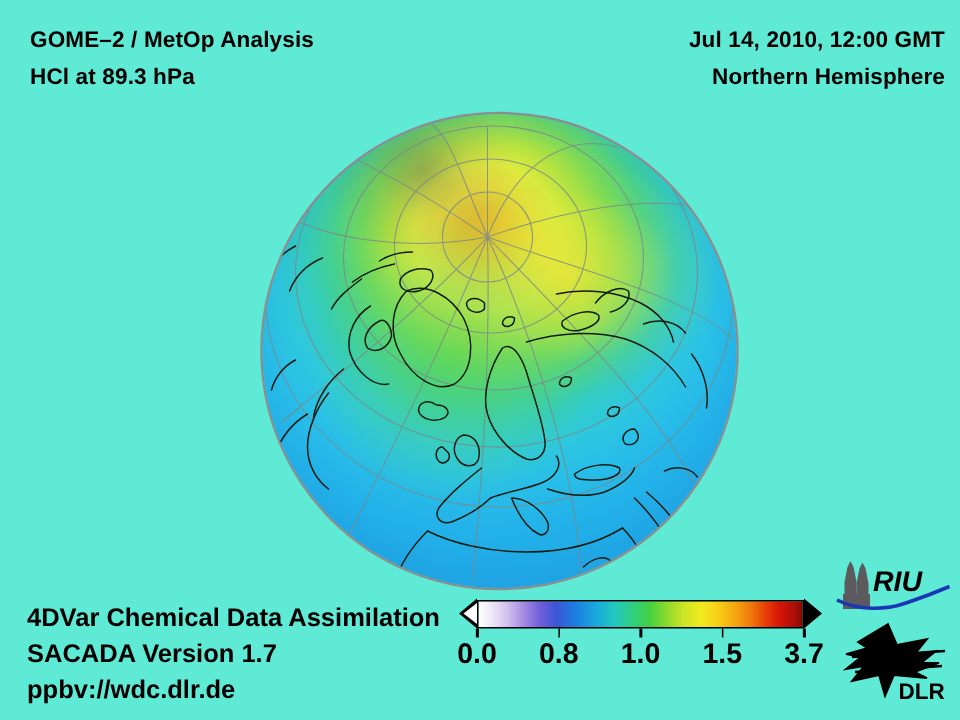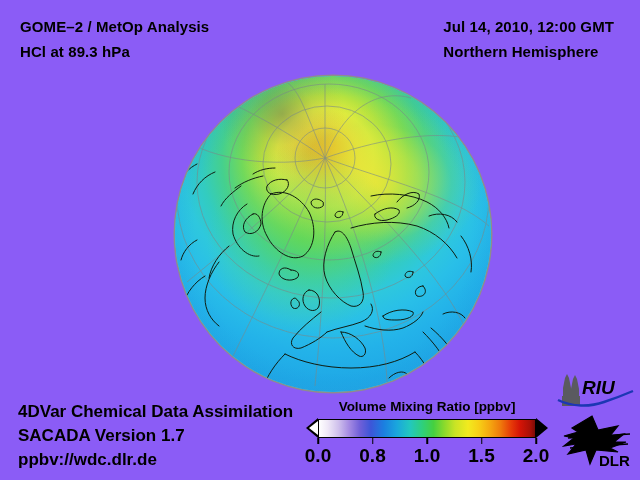--- a/index.html
+++ b/index.html
@@ -3,25 +3,25 @@
 <meta charset="utf-8">
 <title>GOME-2 / MetOp Analysis</title>
 <style>
   html,body{margin:0;padding:0;background:#ffffff;}
   body{
     width:640px;height:480px;position:relative;overflow:hidden;
     font-family:"Liberation Sans",sans-serif;
     color:#000000;
     -webkit-font-smoothing:antialiased;
   }
-  .page{position:absolute;inset:0;background:#8b5cf6;}
+  .page{position:absolute;inset:0;background:#5eead4;}
 
   
   .hdr-left{position:absolute;left:20px;top:14px;}
-  .hdr-right{position:absolute;right:26px;top:14px;text-align:left;}
+  .hdr-right{position:absolute;right:10px;top:14px;text-align:right;}
   .hdr-line{
     font-size:15px;font-weight:bold;letter-spacing:.1px;
     line-height:25px;white-space:nowrap;
   }
 
   
   .globe-wrap{
     position:absolute;left:175px;top:76px;width:316px;height:316px;
   }
   .globe{
@@ -270,41 +270,40 @@
     </div>
   </div>
 
   <div class="footer-left">
     <div class="fl">4DVar Chemical Data Assimilation</div>
     <div class="fl">SACADA Version 1.7</div>
     <div class="fl">ppbv://wdc.dlr.de</div>
   </div>
 
   <div class="cbar-block">
-    <div class="cbar-title">Volume Mixing Ratio [ppbv]</div>
     <div class="cbar-row">
       <div class="cap-left-outer">
         <div class="cap-left-inner"></div>
       </div>
       <div class="cbar-strip"></div>
       <div class="cap-right-outer"></div>
     </div>
     <div class="cbar-ticks">
         <i style="left: 12px;"></i>
         <i style="left: 66.5px;"></i>
         <i style="left: 121px;"></i>
         <i style="left: 175.5px;"></i>
         <i style="left: 230px;"></i>
       </div>
     <div class="cbar-labels">
         <span style="left: 12px;">0.0</span>
         <span style="left: 66.5px;">0.8</span>
         <span style="left: 121px;">1.0</span>
         <span style="left: 175.5px; text-align: center;">1.5</span>
-        <span style="left: 230px;">2.0</span>
+        <span style="left: 230px;">3.7</span>
       </div>
   </div>
 
   <div class="logo-riu">
     <svg viewBox="0 0 78 36">
 
       <g fill="#5a5a5f">
         <path d="M7 34 L7 16 L9 6 L11 2 L13 6 L15 16 L15 34 Z"></path>
         <path d="M15 34 L15 17 L17 7 L19 3 L21 7 L23 17 L23 34 Z"></path>
         <rect x="6" y="24" width="18" height="10"></rect>

